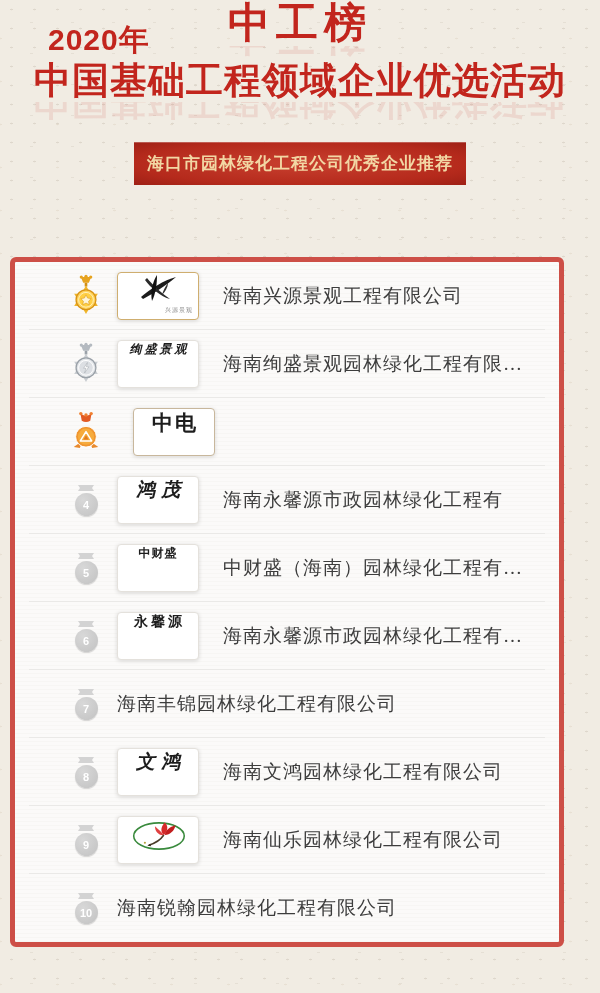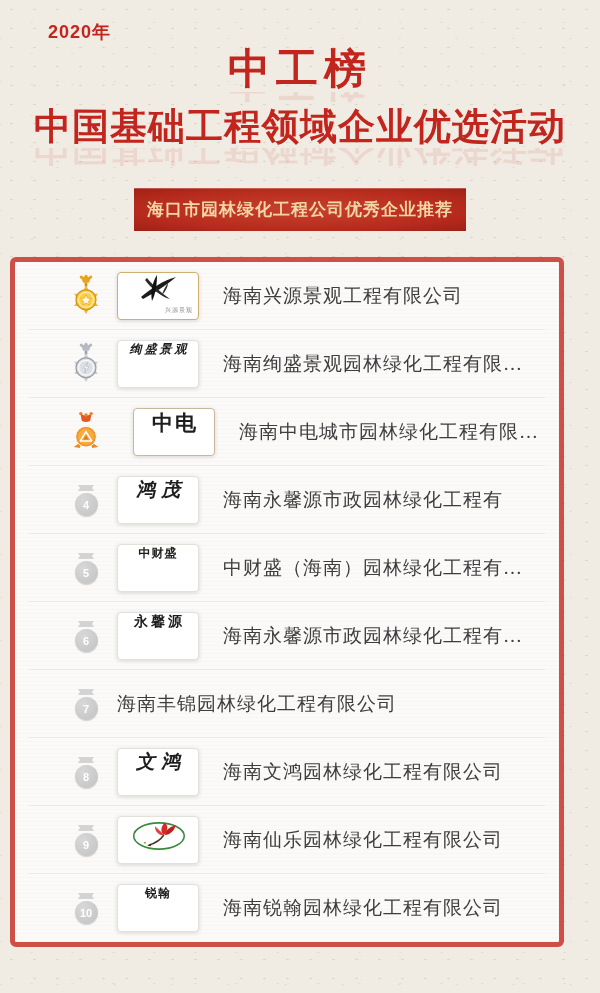--- a/index.html
+++ b/index.html
@@ -10,23 +10,23 @@
     background-image:
       radial-gradient(rgba(125,105,82,.16) 1px, transparent 1.3px),
       radial-gradient(rgba(125,105,82,.10) 1px, transparent 1.3px),
       radial-gradient(rgba(190,170,140,.18) 1px, transparent 1.4px);
     background-size:23px 19px, 41px 31px, 57px 43px;
     background-position:0 0, 11px 7px, 29px 17px;
     font-family:"Liberation Sans", sans-serif;
   }
   .year{
     position:absolute;top:20px;left:48px;
-    font-size:18px;font-weight:bold;color:#c2251d;letter-spacing:1px;
-  }
-  .titles{padding-top:46px;text-align:center;color:#c2251d;}
+    font-size:30px;font-weight:bold;color:#c2251d;letter-spacing:1px;
+  }
+  .titles{text-align:center;color:#c2251d;}
   .title1{
     margin:0;font-size:42px;line-height:46px;font-weight:bold;letter-spacing:6px;
   }
   .title2{
     margin:2px 0 0;font-size:37px;line-height:42px;font-weight:bold;letter-spacing:1px;
   }
   .reflect{
     display:block;overflow:hidden;opacity:.10;color:#c2251d;
     transform:scaleY(-1);filter:blur(.6px);user-select:none;
   }
@@ -172,21 +172,20 @@
           <polygon points="31,39 22,32.5 24.5,40" fill="#e8892c"></polygon>
           <circle cx="18" cy="28" r="11" fill="#f0952f" stroke="#ffffff" stroke-width="1"></circle>
           <circle cx="18" cy="28" r="8.6" fill="#f6ab3c"></circle>
           <path d="M18 22.5 L24 32.5 H12 Z" fill="none" stroke="#fff" stroke-width="1.6" stroke-linejoin="round"></path>
           <path d="M18 26.5 L20.6 31 H15.4 Z" fill="#e07a22"></path>
         </svg>
       </div>
       <div class="logo-box logo-tan">
         <span class="lg-bold">中电</span>
       </div>
-      <div class="company">海南中电城市园林绿化工程有限…</div>
     </div>
 
     <div class="row">
       <div class="medal-slot">
         <div class="badge">
           <svg width="20" height="8" viewBox="0 0 20 8">
             <path d="M2 1 H18 L16 4 L18 7 H2 L4 4 Z" fill="#d3d3d3"></path>
           </svg>
           <div class="badge-circle">4</div>
         </div>
@@ -279,20 +278,17 @@
 
     <div class="row">
       <div class="medal-slot">
         <div class="badge">
           <svg width="20" height="8" viewBox="0 0 20 8">
             <path d="M2 1 H18 L16 4 L18 7 H2 L4 4 Z" fill="#d3d3d3"></path>
           </svg>
           <div class="badge-circle">10</div>
         </div>
       </div>
-      <div class="logo-box">
-        <span class="lg-bold-sm">锐翰</span>
-      </div>
       <div class="company">海南锐翰园林绿化工程有限公司</div>
     </div>
 
   </div>
 </div>
 
 </body></html>

